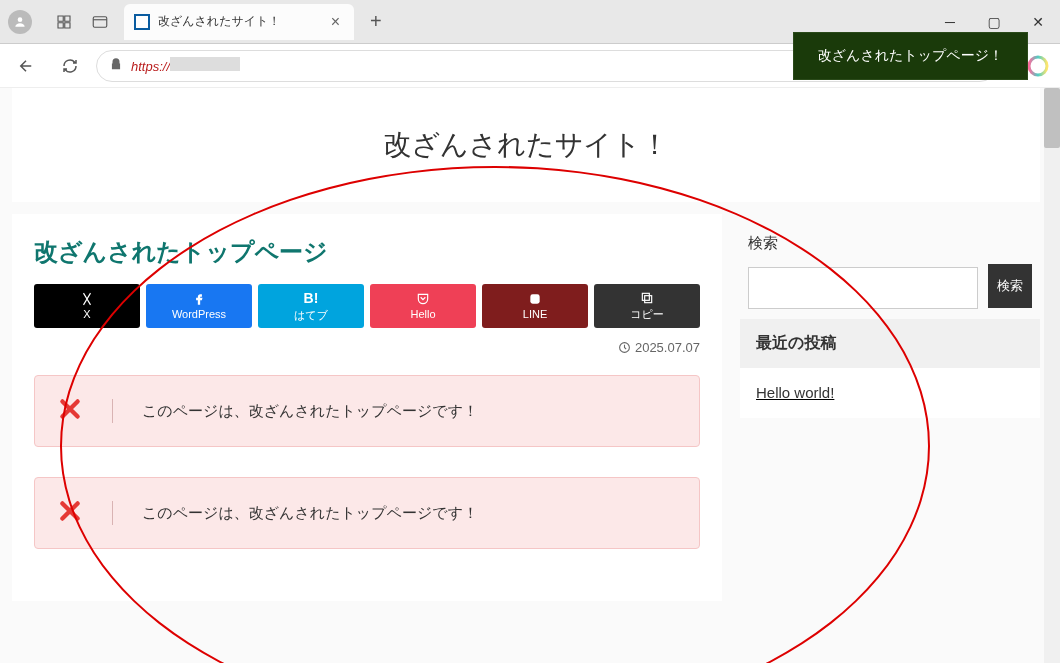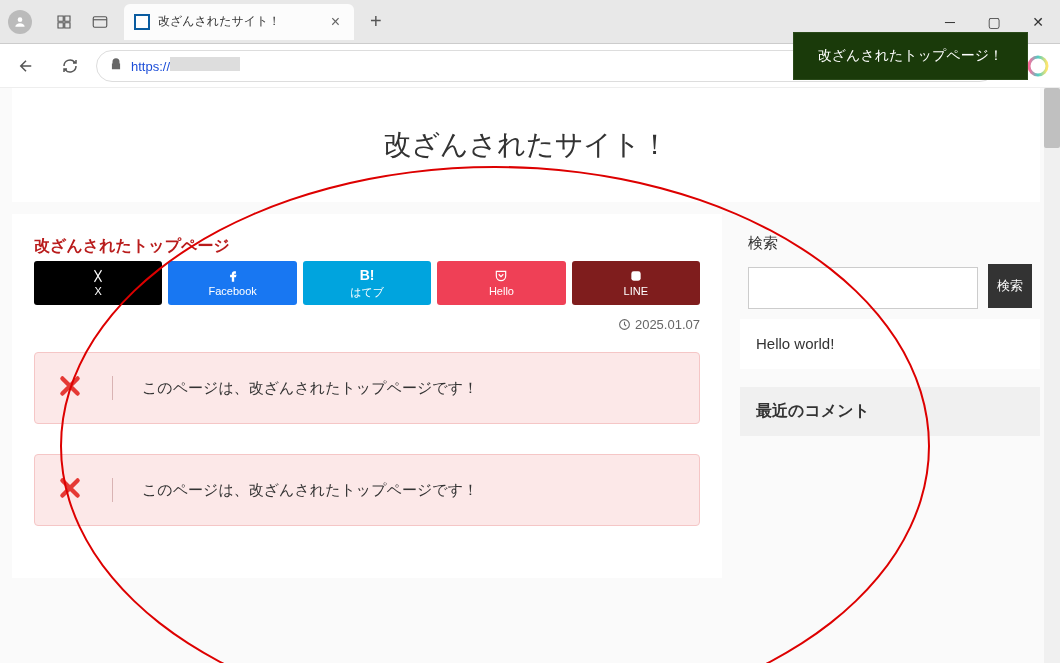--- a/index.html
+++ b/index.html
@@ -17,40 +17,40 @@
     .tab-close { font-size: 16px; color: #666; cursor: pointer; padding: 0 4px; }
     .new-tab { font-size: 20px; color: #555; margin-left: 8px; cursor: pointer; padding: 0 8px; }
     .window-controls { position: absolute; right: 0; top: 0; display: flex; height: 44px; }
     .win-btn { width: 44px; display: flex; align-items: center; justify-content: center; font-size: 14px; color: #333; }
     
     .nav-bar { height: 44px; display: flex; align-items: center; padding: 0 8px; gap: 8px; background: #fff; border-bottom: 1px solid #eee; position: relative; }
     .nav-btn { width: 36px; height: 36px; display: flex; align-items: center; justify-content: center; border-radius: 4px; }
     .nav-btn svg { width: 18px; height: 18px; stroke: #555; fill: none; stroke-width: 2; }
     .url-bar { flex: 1; max-width: 900px; height: 32px; border: 1px solid #ddd; border-radius: 16px; display: flex; align-items: center; padding: 0 12px; gap: 8px; }
     .lock-icon svg { width: 14px; height: 14px; fill: #666; }
-    .url-text { font-size: 13px; color: #1d4ed8; }
+    .url-text { font-size: 13px; color: #b91c1c; font-style: italic; }
     .url-blur { background: #ddd; width: 70px; height: 14px; display: inline-block; }
     .copilot-icon { width: 28px; height: 28px; margin-left: auto; display: flex; align-items: center; justify-content: center; }
     .copilot-icon svg { width: 24px; height: 24px; }
     
     .overlay-banner { position: absolute; top: 32px; right: 32px; background: #1a3a0a; color: #fff; padding: 14px 24px; font-size: 14px; z-index: 100; border: 1px solid #2a4a1a; }
     
     .page-container { position: relative; background: #fafafa; height: calc(663px - 88px); overflow: hidden; }
     .page-scroll { position: absolute; top: 0; left: 12px; right: 20px; }
     
     .red-ellipse { position: absolute; top: 78px; left: 60px; width: 870px; height: 560px; border: 2px solid #d00; border-radius: 50%; z-index: 50; pointer-events: none; }
     
     .site-header { background: #fff; padding: 38px 20px; text-align: center; margin-bottom: 12px; }
     .site-title { font-size: 28px; color: #333; font-weight: 500; }
     
     .content-wrap { display: flex; gap: 18px; }
     .main-col { flex: 1; background: #fff; padding: 22px; }
     .sidebar { width: 300px; }
     
-    .article-title { font-size: 16px; font-weight: bold; color: #b91c1c; margin-bottom: 4px; }
+    .article-title { font-size: 24px; font-weight: bold; color: #0f766e; margin-bottom: 16px; }
     
     .share-row { display: flex; gap: 6px; margin-bottom: 12px; }
     .share-btn { flex: 1; height: 44px; border-radius: 3px; display: flex; flex-direction: column; align-items: center; justify-content: center; color: #fff; font-size: 11px; cursor: pointer; gap: 2px; }
     .share-btn svg { width: 14px; height: 14px; fill: #fff; }
     .share-x { background: #000; }
     .share-fb { background: #1877f2; }
     .share-hatena { background: #00a4de; }
     .share-pocket { background: #ef4056; }
     .share-line { background: #7f1d1d; }
     .share-copy { background: #333; }
@@ -61,21 +61,21 @@
     .date-row svg { width: 13px; height: 13px; stroke: #666; fill: none; stroke-width: 2; }
     
     .alert-box { background: #fce8e8; border: 1px solid #f5c6c6; border-radius: 4px; padding: 20px 22px; margin-bottom: 30px; display: flex; align-items: center; gap: 29px; }
     .alert-icon { color: #e53935; }
     .alert-icon svg { width: 26px; height: 26px; fill: #e53935; }
     .alert-divider { width: 1px; height: 24px; background: #d9b3b3; }
     .alert-text { color: #333; font-size: 15px; }
     
     .widget { background: #fff; margin-bottom: 18px; }
     .widget-title { background: #f0f0f0; padding: 14px 16px; font-size: 16px; font-weight: bold; color: #333; }
-    .widget-body { padding: 16px; }
+    .widget-body { padding: 16px; text-decoration: underline; }
     .search-widget { display: flex; align-items: flex-start; gap: 10px; padding: 20px 8px 10px; background: transparent; }
     .search-widget-inner { flex: 1; }
     .search-label { font-size: 15px; color: #333; margin-bottom: 14px; display: block; }
     .search-input { width: 100%; height: 42px; border: 1px solid #ccc; padding: 0 10px; font-size: 14px; }
     .search-button { width: 44px; height: 44px; background: #333; color: #fff; border: none; font-size: 13px; cursor: pointer; margin-top: 30px; }
     .post-link, .comment-link { color: #0066cc; text-decoration: underline; font-size: 15px; }
     .comment-text { font-size: 15px; color: #333; line-height: 2; }
     
     .scrollbar-track { position: absolute; right: 0; top: 88px; bottom: 0; width: 16px; background: #f0f0f0; }
     .scrollbar-thumb { background: #c0c0c0; width: 100%; height: 60px; border-radius: 2px; }
@@ -169,46 +169,53 @@
           <div class="share-btn share-x">
             <svg viewBox="0 0 24 24">
                 <path d="M18 2L6 22M6 2l12 20" stroke="#fff" stroke-width="2"></path>
               </svg>
             <span class="share-label">X</span>
           </div>
           <div class="share-btn share-fb">
             <svg viewBox="0 0 24 24">
                 <path d="M14 8h3V4h-3c-2 0-4 2-4 4v2H7v4h3v8h4v-8h3l1-4h-4V8z"></path>
               </svg>
-            <span class="share-label">Facebook</span>
+            <span class="share-label">WordPress</span>
           </div>
           <div class="share-btn share-hatena">
             <span class="hatena-bold">B!</span>
             <span class="share-label">はてブ</span>
           </div>
           <div class="share-btn share-pocket">
             <svg viewBox="0 0 24 24">
                 <path d="M4 4h16v8a8 8 0 0 1-16 0zM8 9l4 4 4-4" stroke="#fff" stroke-width="2" fill="none"></path>
               </svg>
             <span class="share-label">Hello</span>
           </div>
           <div class="share-btn share-line">
             <svg viewBox="0 0 24 24">
                 <rect x="4" y="4" width="16" height="16" rx="4"></rect>
               </svg>
             <span class="share-label">LINE</span>
+          </div>
+          <div class="share-btn share-copy">
+            <svg viewBox="0 0 24 24">
+                <rect x="8" y="8" width="12" height="12" fill="none" stroke="#fff" stroke-width="2"></rect>
+                <rect x="4" y="4" width="12" height="12" fill="none" stroke="#fff" stroke-width="2"></rect>
+              </svg>
+            <span class="share-label">コピー</span>
           </div>
         </div>
 
         <div class="date-row">
           <svg viewBox="0 0 24 24">
               <circle cx="12" cy="12" r="9"></circle>
               <path d="M12 7v5l3 3"></path>
             </svg>
-          <span>2025.01.07</span>
+          <span>2025.07.07</span>
         </div>
 
         <div class="alert-box">
           <span class="alert-icon">
             <svg viewBox="0 0 24 24">
                 <path d="M19 5L5 19M5 5l14 14" stroke="#e53935" stroke-width="4" stroke-linecap="round"></path>
               </svg>
           </span>
           <span class="alert-divider"></span>
           <span class="alert-text">このページは、改ざんされたトップページです！</span>
@@ -228,27 +235,27 @@
       <div class="sidebar">
         <div class="search-widget">
           <div class="search-widget-inner">
             <label class="search-label">検索</label>
             <input class="search-input" type="text" style="">
           </div>
           <button class="search-button">検索</button>
         </div>
 
         <div class="widget">
+          <div class="widget-title">最近の投稿</div>
           <div class="widget-body">
             <a href="#" class="post-link" style="text-decoration:none; color:#333">Hello world!</a>
           </div>
         </div>
 
         <div class="widget">
-          <div class="widget-title">最近のコメント</div>
         </div>
       </div>
     </div>
   </div>
 </div>
 
 <div class="scrollbar-track">
   <div class="scrollbar-thumb"></div>
 </div>
 

